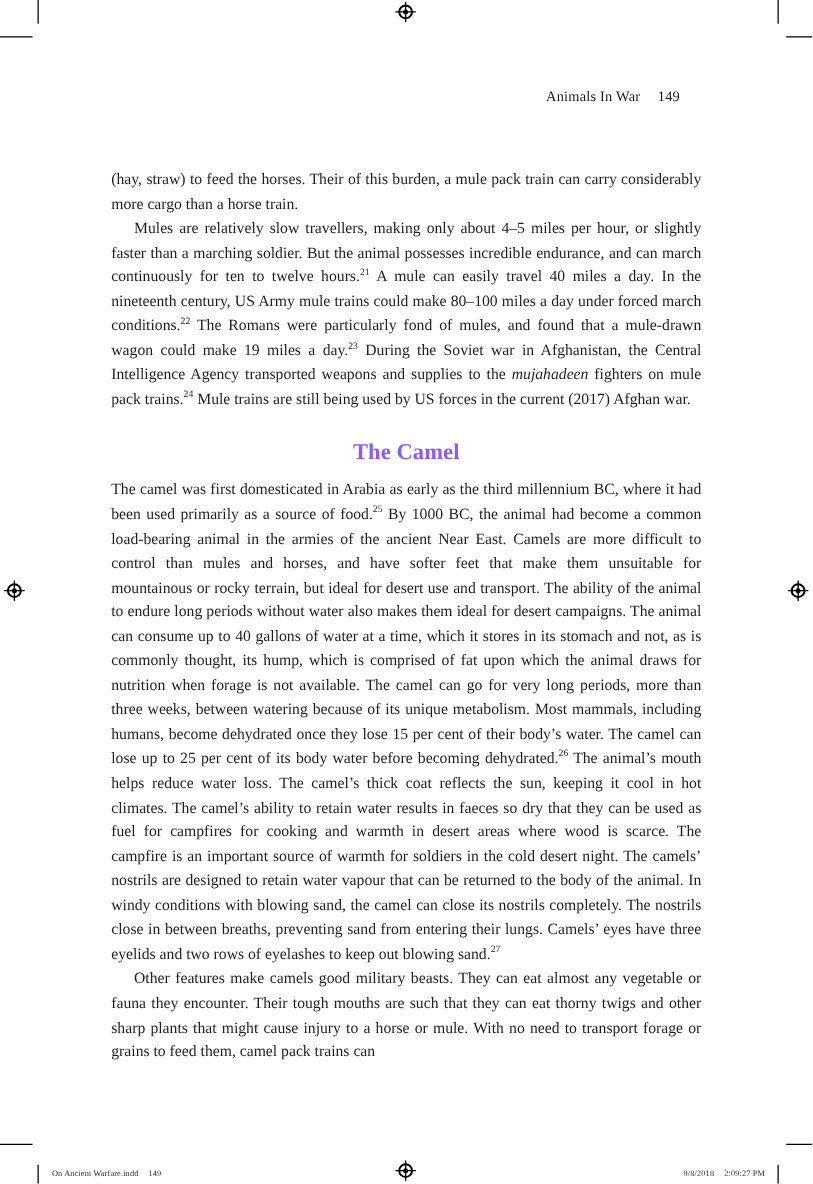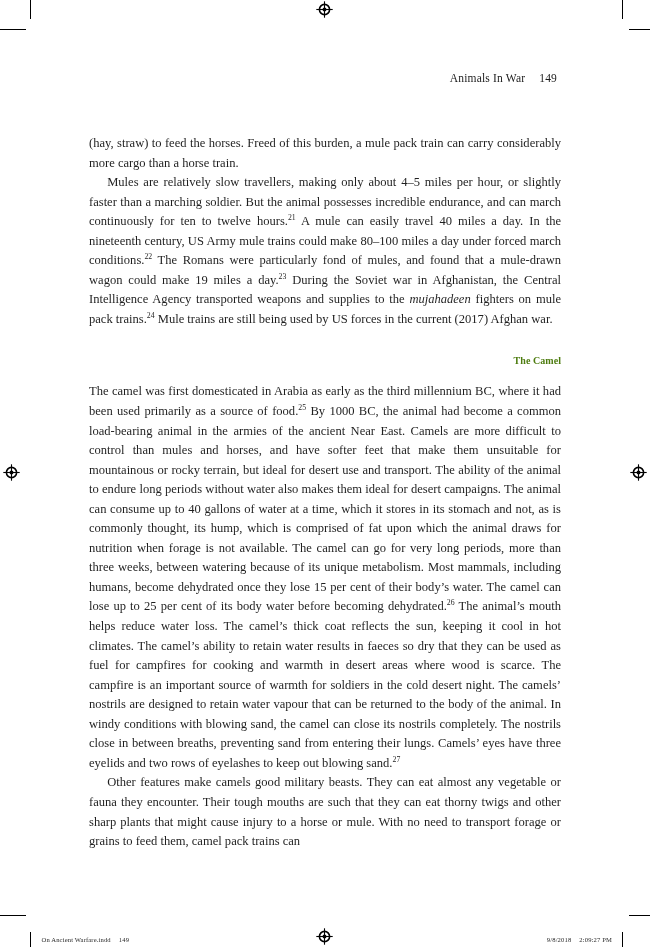--- a/index.html
+++ b/index.html
@@ -53,21 +53,21 @@
     left: 89px;
     top: 60px;
     width: 472px;
   }
 
   .running-head {
     text-align: right;
     font-size: 11.5px;
     letter-spacing: 0.015em;
     color: #1b1b1b;
-    margin: 0 4px 38px 0;
+    margin: 0 17px 38px 0;
     white-space: pre;
   }
   .running-head .folio { margin-left: 14px; }
 
   .body-text p {
     margin: 0;
     font-size: 12.55px;
     line-height: 19.55px;
     text-align: justify;
     text-justify: inter-word;
@@ -77,27 +77,27 @@
   .body-text p.indent { text-indent: 1.45em; }
 
   sup {
     font-size: 0.62em;
     vertical-align: super;
     line-height: 0;
   }
   i, em { }
 
   h2.section-heading {
-    font-size: 10px;
+    font-size: 18px;
     font-weight: bold;
     margin: 23px 0 12px 0;
     line-height: 18px;
     letter-spacing: 0.005em;
-    color: #4d7c0f;
-    text-align: right;
+    color: #8b5cf6;
+    text-align: center;
   }
 
   
   .slug {
     position: absolute;
     top: 929px;
     font-size: 6.6px;
     font-family: "Liberation Serif", "DejaVu Serif", serif;
     color: #2a2a2a;
     white-space: pre;
@@ -152,21 +152,21 @@
   </svg>
 </div>
 
 <div class="page">
 
   <div class="running-head">
     <span>Animals In War</span><span class="folio">149</span>
   </div>
 
   <div class="body-text" id="block-top">
-      <p>(hay, straw) to feed the horses. Freed of this burden, a mule pack train can carry considerably more cargo than a horse train.</p>
+      <p>(hay, straw) to feed the horses. Their of this burden, a mule pack train can carry considerably more cargo than a horse train.</p>
       <p class="indent">Mules are relatively slow travellers, making only about 4–5 miles per hour, or slightly faster than a marching soldier. But the animal possesses incredible endurance, and can march continuously for ten to twelve hours.<sup>21</sup> A mule can easily travel 40 miles a day. In the nineteenth century, US Army mule trains could make 80–100 miles a day under forced march conditions.<sup>22</sup> The Romans were particularly fond of mules, and found that a mule-drawn wagon could make 19 miles a day.<sup>23</sup> During the Soviet war in Afghanistan, the Central Intelligence Agency transported weapons and supplies to the <i>mujahadeen</i> fighters on mule pack trains.<sup>24</sup> Mule trains are still being used by US forces in the current (2017) Afghan war.</p>
     </div>
 
   <h2 class="section-heading">The Camel</h2>
 
   <div class="body-text" id="block-camel">
       <p>The camel was first domesticated in Arabia as early as the third millennium BC, where it had been used primarily as a source of food.<sup>25</sup> By 1000 BC, the animal had become a common load-bearing animal in the armies of the ancient Near East. Camels are more difficult to control than mules and horses, and have softer feet that make them unsuitable for mountainous or rocky terrain, but ideal for desert use and transport. The ability of the animal to endure long periods without water also makes them ideal for desert campaigns. The animal can consume up to 40 gallons of water at a time, which it stores in its stomach and not, as is commonly thought, its hump, which is comprised of fat upon which the animal draws for nutrition when forage is not available. The camel can go for very long periods, more than three weeks, between watering because of its unique metabolism. Most mammals, including humans, become dehydrated once they lose 15 per cent of their body’s water. The camel can lose up to 25 per cent of its body water before becoming dehydrated.<sup>26</sup> The animal’s mouth helps reduce water loss. The camel’s thick coat reflects the sun, keeping it cool in hot climates. The camel’s ability to retain water results in faeces so dry that they can be used as fuel for campfires for cooking and warmth in desert areas where wood is scarce. The campfire is an important source of warmth for soldiers in the cold desert night. The camels’ nostrils are designed to retain water vapour that can be returned to the body of the animal. In windy conditions with blowing sand, the camel can close its nostrils completely. The nostrils close in between breaths, preventing sand from entering their lungs. Camels’ eyes have three eyelids and two rows of eyelashes to keep out blowing sand.<sup>27</sup></p>
       <p class="indent">Other features make camels good military beasts. They can eat almost any vegetable or fauna they encounter. Their tough mouths are such that they can eat thorny twigs and other sharp plants that might cause injury to a horse or mule. With no need to transport forage or grains to feed them, camel pack trains can</p>
     </div>
 

